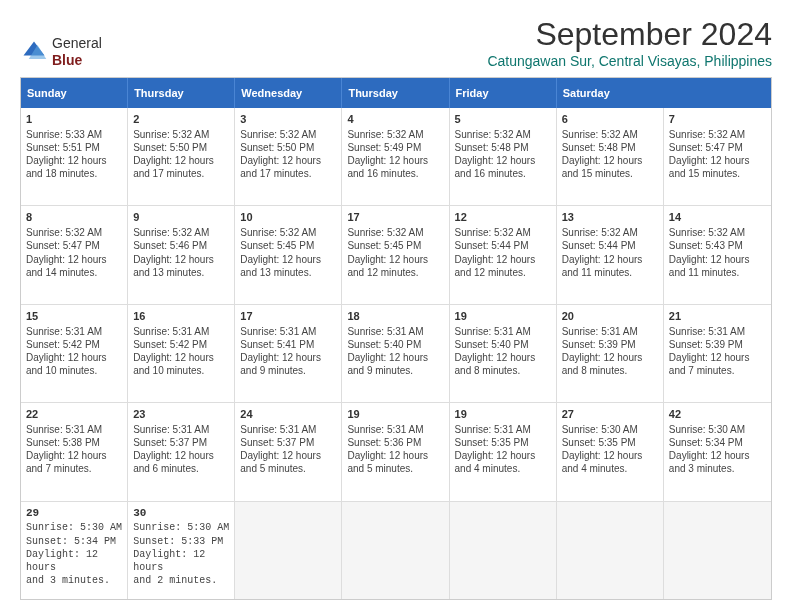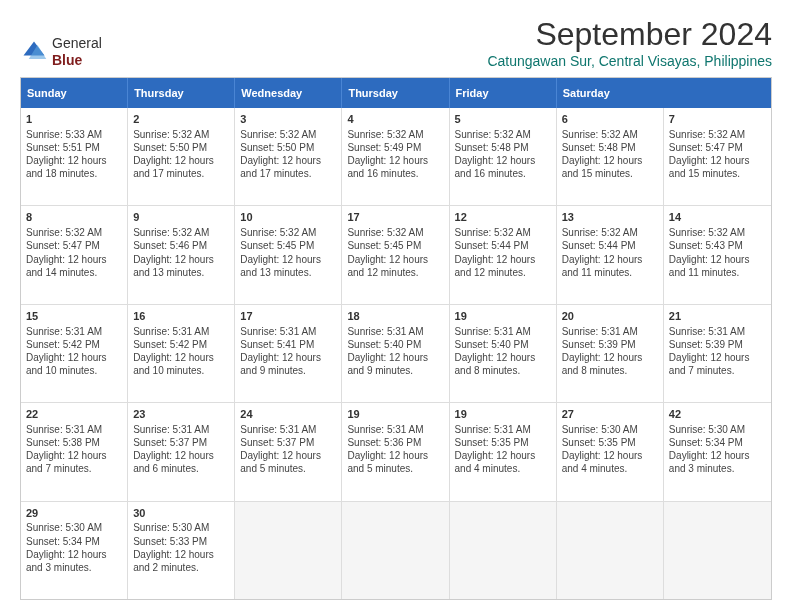--- a/index.html
+++ b/index.html
@@ -74,21 +74,21 @@
       flex: 1;
       display: flex;
       flex-direction: column;
     }
     .cal-row {
       display: grid;
       grid-template-columns: repeat(7, 1fr);
       flex: 1;
       border-bottom: 1px solid #ddd;
     }
-    .cal-row:last-child { border-bottom: none; }
+    .cal-row:last-child { border-bottom: none; font-family: Liberation Mono, monospace; }
     .cal-cell {
       padding: 4px 5px;
       border-right: 1px solid #ddd;
       font-size: 9px;
       color: #333;
       line-height: 1.35;
       background: #fff;
     }
     .cal-cell:last-child { border-right: none; }
     .cal-cell.empty { background: #f5f5f5; }

